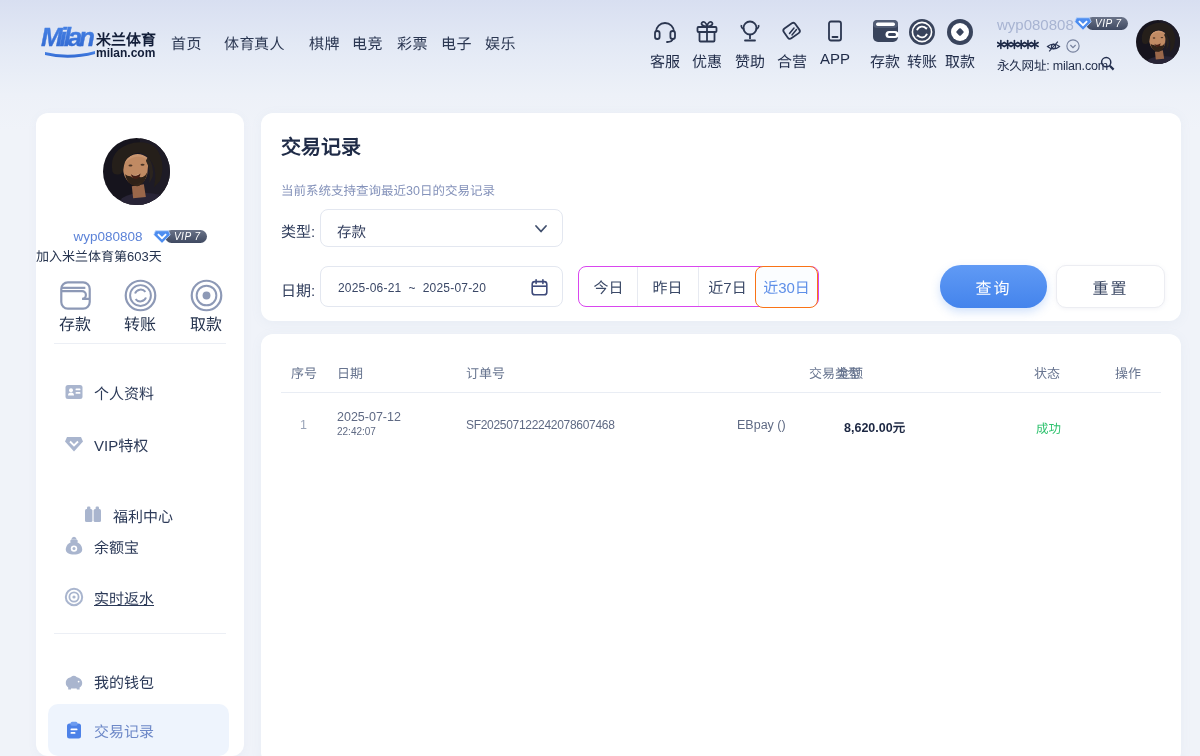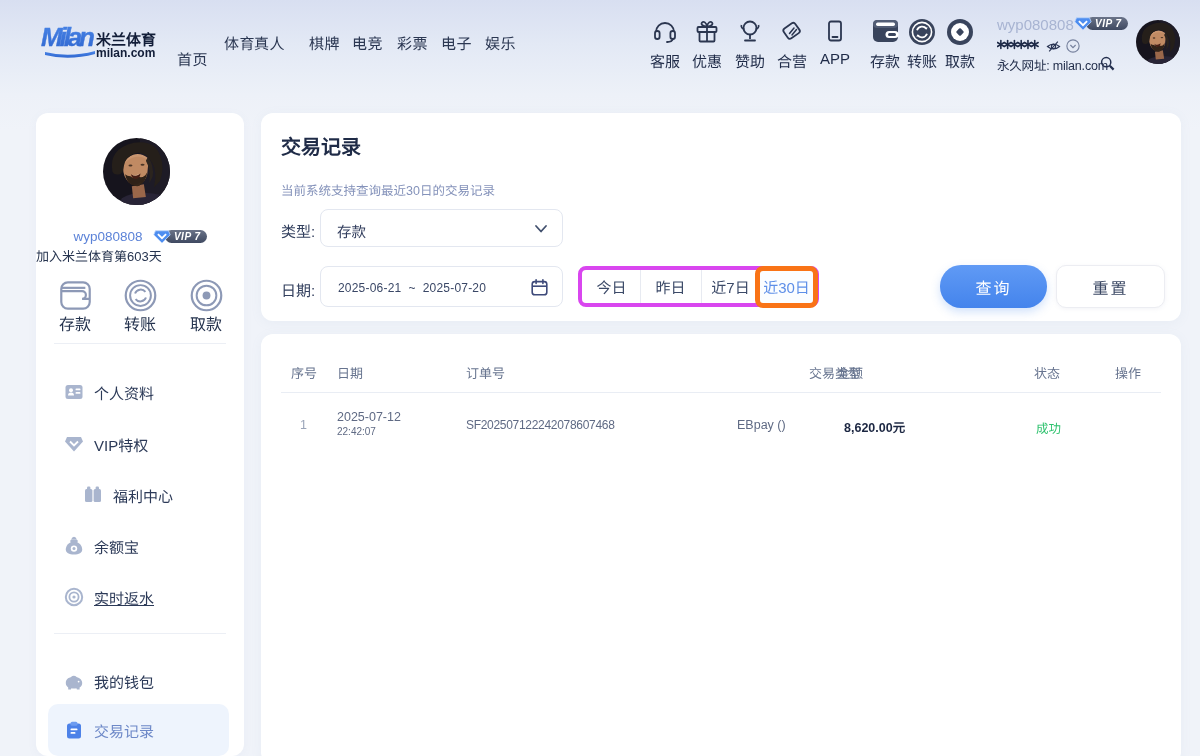--- a/index.html
+++ b/index.html
@@ -12,21 +12,21 @@
     color:#1f2b47;
   }
   .abs { position:absolute; }
 
   
   .nav-item { position:absolute; top:32px; font-size:15px; color:#2b3752; letter-spacing:0.5px; }
   .icn-label { position:absolute; top:50px; font-size:15px; color:#1e2a47; width:60px; text-align:center; }
   .icn { position:absolute; top:18px; width:60px; height:28px; text-align:center; }
   .user-name { position:absolute; left:997px; top:16px; font-size:15px; color:#a8b4d2; }
   .vip-badge { position:absolute; display:flex; align-items:center; }
-  .vip-pill { background:linear-gradient(180deg,#6a7388,#3f4961); color:#fff; font-size:10px; font-style:italic; font-weight:bold; border-radius:7px; padding:0 6px 0 9px; margin-left:-6px; height:13px; line-height:13px; letter-spacing:0.5px;}
+  .vip-pill { background:linear-gradient(180deg,#6a7388,#3f4961); color:#fff; font-size:10px; font-style:italic; font-weight:normal; border-radius:7px; padding:0 6px 0 9px; margin-left:-6px; height:13px; line-height:13px; letter-spacing:0.5px;}
   .url-line { position:absolute; left:997px; top:55px; font-size:12.5px; letter-spacing:-0.2px; color:#1e2a47; }
 
   
   .sidebar { position:absolute; left:36px; top:113px; width:208px; height:643px; background:#fff; border-radius:12px; box-shadow:0 2px 10px rgba(120,140,180,.06); }
   .side-name { position:absolute; top:114px; width:100%; text-align:center; }
   .side-name span.nm { font-size:13.5px; color:#5c83d8; vertical-align:middle;}
   .side-days { position:absolute; top:133px; width:100%; text-align:left; font-size:13px; color:#26344f; }
   .wallet3 { position:absolute; top:165px; left:0; width:100%; height:70px; }
   .wallet3 .w-it { position:absolute; width:64px; text-align:center; }
   .wallet3 .w-it .lb { font-size:16px; color:#26344f; margin-top:-2px; }
@@ -39,24 +39,24 @@
   
   .card1 { position:absolute; left:261px; top:113px; width:920px; height:208px; background:#fff; border-radius:12px; box-shadow:0 2px 12px rgba(130,150,190,.07); }
   .card2 { position:absolute; left:261px; top:334px; width:920px; height:430px; background:#fff; border-radius:12px; box-shadow:0 2px 12px rgba(130,150,190,.07); }
   .c-title { position:absolute; left:20px; top:18px; font-size:20px; font-weight:bold; color:#1f2b47; }
   .c-sub { position:absolute; left:20px; top:67px; font-size:12.5px; color:#8492ba; }
   .f-label { position:absolute; left:20px; font-size:15px; color:#34415f; }
   .sel-box { position:absolute; left:59px; top:96px; width:243px; height:38px; border:1px solid #e3e7f0; border-radius:8px; background:#fff; }
   .sel-box .txt { position:absolute; left:16px; top:10px; font-size:14.5px; color:#303c5c; }
   .date-box { position:absolute; left:59px; top:153px; width:243px; height:41px; border:1px solid #e3e7f0; border-radius:8px; background:#fff; }
   .date-box .txt { position:absolute; left:17px; top:14px; font-size:12px; color:#3a4766; letter-spacing:.2px; }
-  .seg { position:absolute; left:317px; top:153px; width:241px; height:41px; border:4px solid #d946ef; border-radius:8px; background:#fff;padding-left:35px; }
+  .seg { position:absolute; left:317px; top:153px; width:241px; height:41px; border:1px solid #d946ef; border-radius:8px; background:#fff;padding-left:35px; }
   .seg .s { position:absolute; top:0; height:100%; display:flex; align-items:center; justify-content:center; font-size:15px; color:#3c4a68; }
   .seg .sep { position:absolute; top:0; width:1px; height:100%; background:#e7eaf1; }
-  .seg-act { position:absolute; left:494px; top:152.5px; width:63px; height:42px; border:5px solid #f97316; border-radius:8px; background:#fbfdff; display:flex; align-items:center; justify-content:center; font-size:15px; color:#5e8fe8; }
+  .seg-act { position:absolute; left:494px; top:152.5px; width:63px; height:42px; border:1px solid #f97316; border-radius:8px; background:#fbfdff; display:flex; align-items:center; justify-content:center; font-size:15px; color:#5e8fe8; }
   .btn-q { position:absolute; left:679px; top:152px; width:107px; height:43px; border-radius:21px; background:linear-gradient(180deg,#609af5,#4484ec); box-shadow:0 4px 10px rgba(74,140,240,.25); color:#fff; font-size:16px; display:flex; align-items:center; justify-content:center; letter-spacing:2px; }
   .btn-r { position:absolute; left:795px; top:152px; width:109px; height:43px; border-radius:10px; background:#fff; border:1px solid #ecedf2; color:#3a4763; font-size:16px; display:flex; align-items:center; justify-content:center; letter-spacing:2px; box-shadow:0 1px 4px rgba(150,160,190,.12);}
 
   
   .th { position:absolute; top:24px; height:32px; line-height:32px; font-size:13px; color:#67748f; }
   .th-row { position:absolute; left:20px; top:0; width:880px; height:59px; border-bottom:1px solid #e9edf4; }
   .td { position:absolute; font-size:12.5px; color:#5f6a84; }
 </style>
 </head>
 <body>
@@ -69,21 +69,21 @@
           <stop offset="1" stop-color="#2f66cf"></stop>
       </linearGradient>
     </defs>
     <text x="0" y="26" font-family="Liberation Sans" font-size="26" font-weight="bold" font-style="italic" fill="url(#lg1)" stroke="url(#lg1)" stroke-width="0.4" textLength="54">Milan</text>
     <path d="M4 32 Q 28 38 54 31 L 54 34 Q 28 41 4 35 Z" fill="url(#lg1)"></path>
   </svg>
 </div>
 <div class="abs" style="left:96px; top:28px; font-size:15px; font-weight:bold; color:#121d38; letter-spacing:0;">米兰体育</div>
 <div class="abs" style="left:96px; top:46px; font-size:12px; font-weight:bold; color:#121d38; letter-spacing:0;">milan.com</div>
 
-<div class="nav-item" style="left:177px;margin-top:16px;">首页</div>
+<div class="nav-item" style="left:171px;">首页</div>
 <div class="nav-item" style="left:224px;">体育</div>
 <div class="nav-item" style="left:254px;text-align:right;">真人</div>
 <div class="nav-item" style="left:309px;">棋牌</div>
 <div class="nav-item" style="left:352px;">电竞</div>
 <div class="nav-item" style="left:397px;">彩票</div>
 <div class="nav-item" style="left:441px;">电子</div>
 <div class="nav-item" style="left:485px;">娱乐</div>
 
 <div class="icn" style="left:635px;" id="ic-kefu"><svg width="26" height="26" viewBox="0 0 26 26">
       <path d="M4 14 a9 9 0 0 1 18 0" fill="none" stroke="#2b3650" stroke-width="1.8"></path>
@@ -284,21 +284,21 @@
         <rect x="1.5" y="3" width="17" height="14" rx="2.5" fill="#a9b5ce"></rect>
         <circle cx="7" cy="8.2" r="2" fill="#fff"></circle>
         <path d="M4 13.5 a3 3 0 0 1 6 0 Z" fill="#fff"></path>
         <rect x="11.5" y="6.5" width="5" height="1.8" rx=".9" fill="#fff"></rect>
         <rect x="11.5" y="10" width="5" height="1.8" rx=".9" fill="#fff"></rect>
       </svg>个人资料</div>
   <div class="menu-item" style="top:313px;" id="mi-2"><svg width="20" height="20" viewBox="0 0 20 20">
         <path d="M3 3 L17 3 L19 7.5 L10 17.5 L1 7.5 Z" fill="#a9b5ce"></path>
         <path d="M6 7.5 L10 11.5 L14 7.5" fill="none" stroke="#fff" stroke-width="1.8"></path>
       </svg>VIP特权</div>
-  <div class="menu-item" style="top:364px;padding-left:47px;" id="mi-3"><svg width="20" height="20" viewBox="0 0 20 20">
+  <div class="menu-item" style="top:384px;padding-left:47px;" id="mi-3"><svg width="20" height="20" viewBox="0 0 20 20">
         <rect x="2" y="4" width="7.4" height="13" rx="1.5" fill="#a9b5ce"></rect>
         <rect x="10.6" y="4" width="7.4" height="13" rx="1.5" fill="#a9b5ce"></rect>
         <rect x="4" y="1.5" width="3.4" height="4" rx="1.2" fill="#a9b5ce"></rect>
         <rect x="12.6" y="1.5" width="3.4" height="4" rx="1.2" fill="#a9b5ce"></rect>
       </svg>福利中心</div>
   <div class="menu-item" style="top:415px;" id="mi-4"><svg width="20" height="20" viewBox="0 0 20 20">
         <path d="M10 5.5 C 4 6 1.8 10.5 1.8 13.5 C 1.8 17 5 18.5 10 18.5 C 15 18.5 18.2 17 18.2 13.5 C 18.2 10.5 16 6 10 5.5 Z" fill="#a9b5ce"></path>
         <rect x="6.2" y="3.4" width="7.6" height="3.2" rx="1.6" fill="#a9b5ce"></rect>
         <path d="M7.2 3.4 Q 8 0.8 10 0.8 Q 12 0.8 12.8 3.4 Z" fill="#a9b5ce"></path>
         <circle cx="10" cy="12.6" r="3.2" fill="#fff"></circle>

